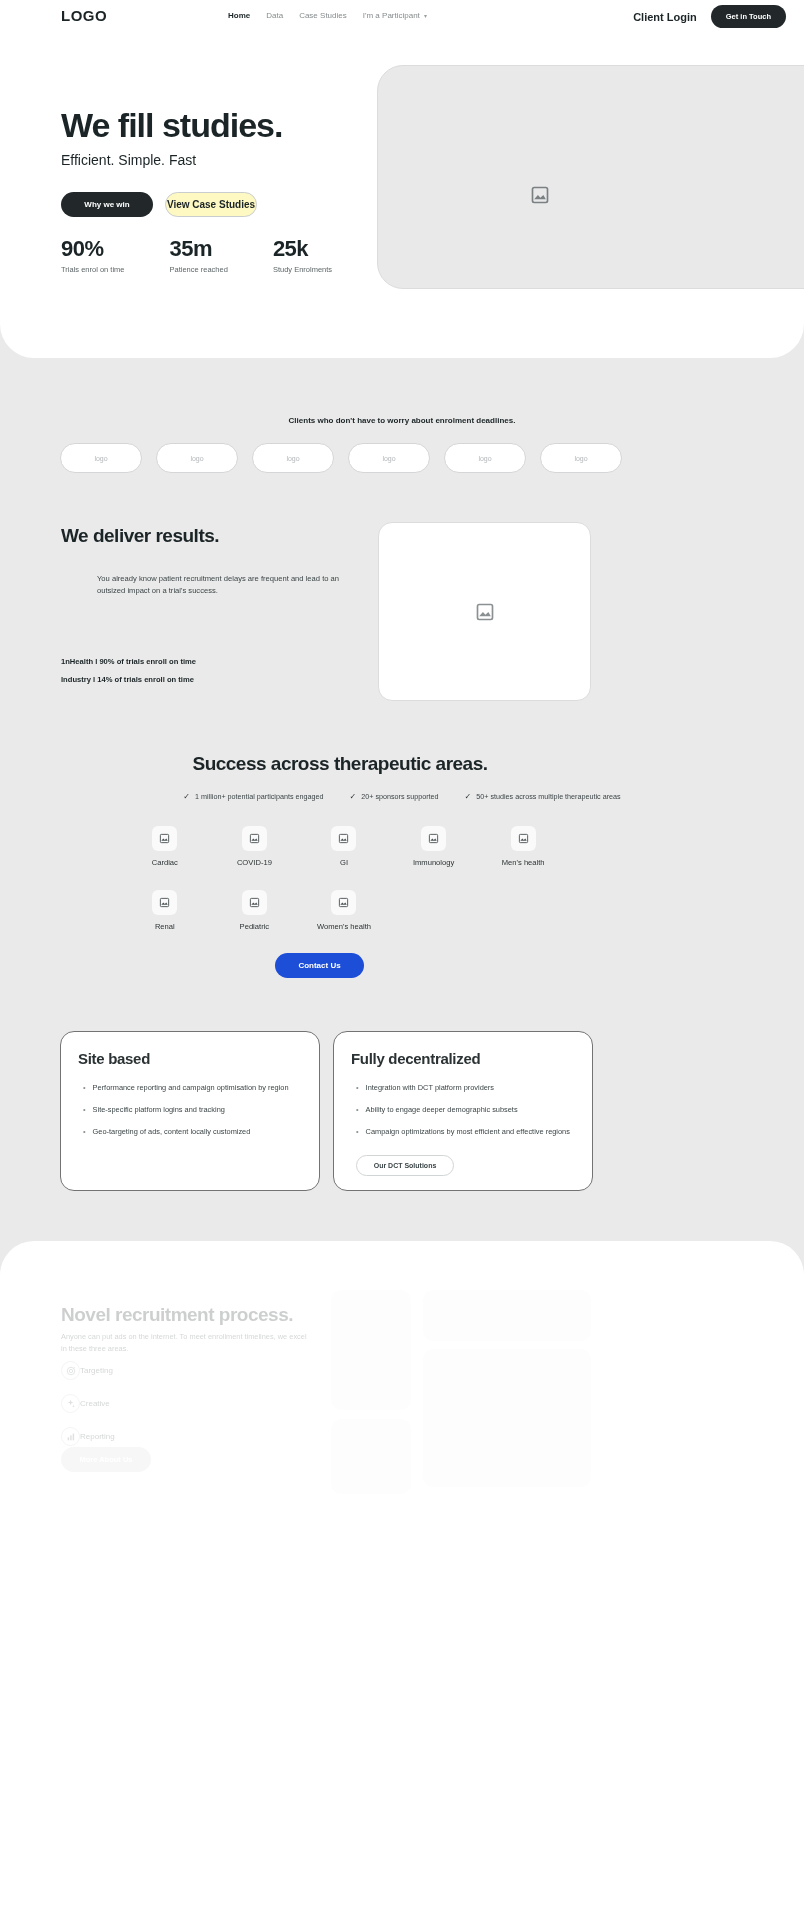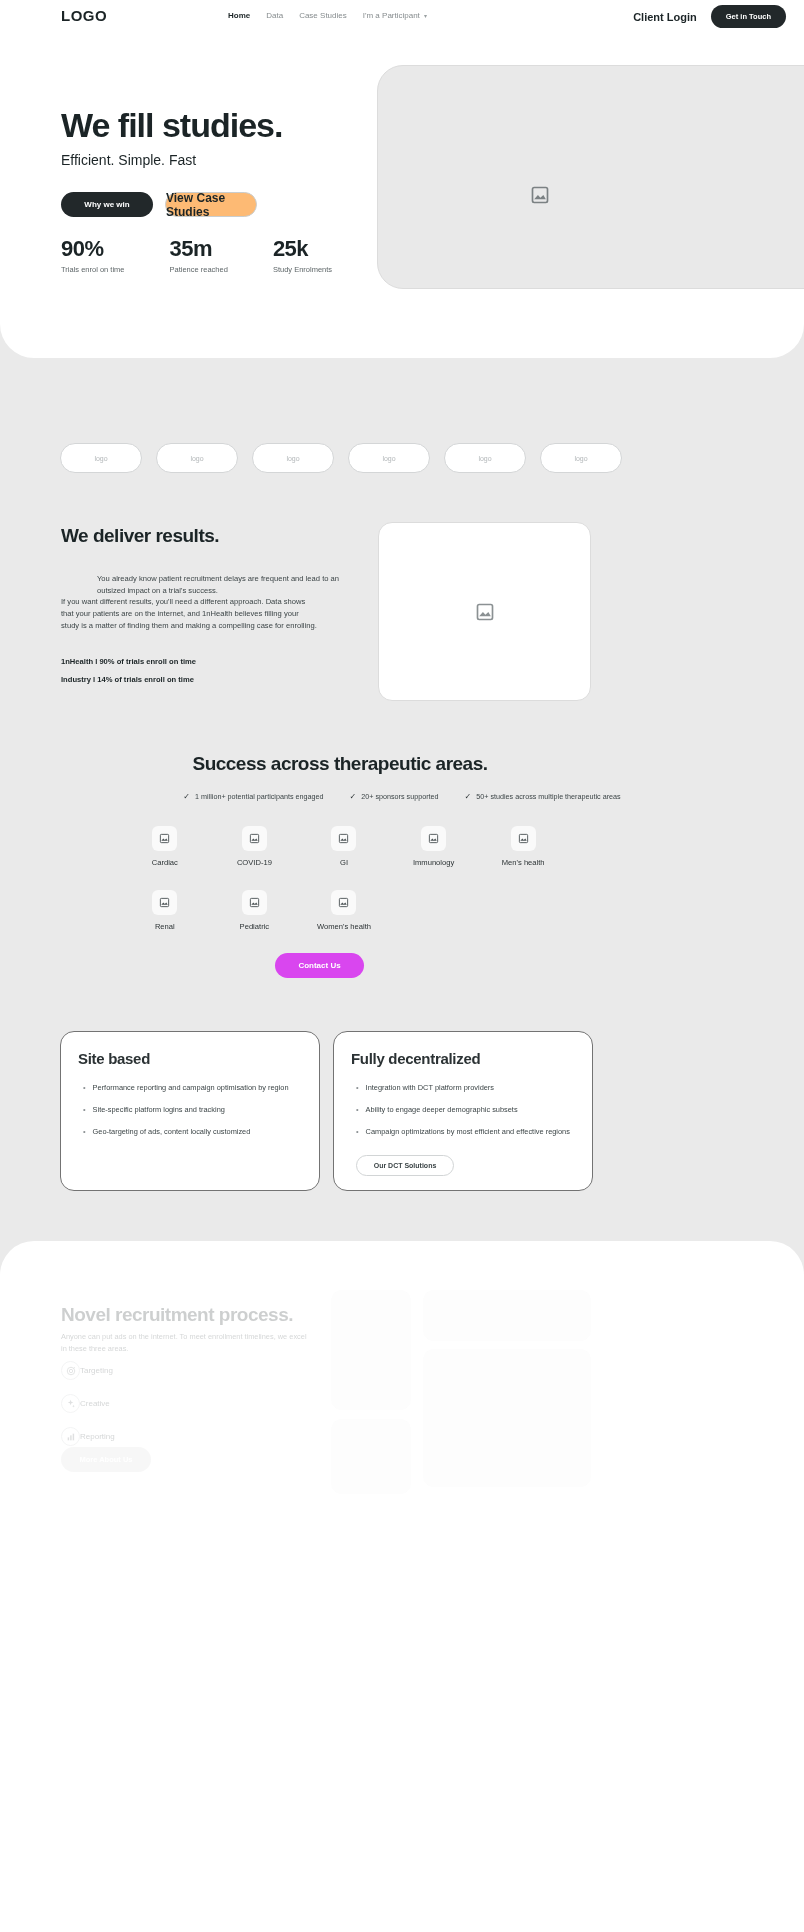--- a/index.html
+++ b/index.html
@@ -64,22 +64,22 @@
     position:absolute; left:61px; top:152px;
     font-size:14px; color:#1b2426;
   }
   .hero-btns{ position:absolute; left:61px; top:192px; display:flex; gap:12px; }
   .btn-pill-dark{
     background:#22282a; color:#fff; border-radius:999px;
     font-size:8px; font-weight:bold; height:25px; width:92px;
     display:flex; align-items:center; justify-content:center;
   }
   .btn-pill-light{
-    background:#fdba74; color:#1b2426; border:1px solid #c9cdce; border-radius:999px;
-    font-size:12px; font-weight:bold; height:25px; width:92px;
+    background:#fef9c3; color:#1b2426; border:1px solid #c9cdce; border-radius:999px;
+    font-size:10px; font-weight:bold; height:25px; width:92px;
     display:flex; align-items:center; justify-content:center;
   }
   .stats{ position:absolute; left:61px; top:236px; display:flex; gap:45px; }
   .stat-num{ font-size:22px; font-weight:bold; color:#1b2426; letter-spacing:-.5px;}
   .stat-lbl{ font-size:7.5px; color:#5f6769; margin-top:3px; }
 
   
   .clients-head{
     position:absolute; top:416px; left:0; width:804px; text-align:center;
     font-size:8px; font-weight:bold; color:#1b2426;
@@ -133,21 +133,21 @@
   }
   .area-cell{ display:flex; flex-direction:column; align-items:center; }
   .area-tile{
     width:25px; height:25px; background:#fafafa; border-radius:6px;
     display:flex; align-items:center; justify-content:center;
   }
   .area-lbl{ margin-top:7px; font-size:7.6px; color:#2b3234; white-space:nowrap; }
 
   .contact-btn{
     position:absolute; top:953px; left:275px; width:89px; height:25px;
-    background:#d946ef; color:#fff; border-radius:999px;
+    background:#1d4ed8; color:#fff; border-radius:999px;
     display:flex; align-items:center; justify-content:center;
     font-size:8px; font-weight:bold;
   }
 
   
   .card{
     position:absolute; top:1031px; height:160px;
     background:#fff; border:1px solid #737373; border-radius:14px;
   }
   .card-left{ left:60px; width:260px; }
@@ -254,32 +254,32 @@
         <div class="stat-num">35m</div>
         <div class="stat-lbl">Patience reached</div>
       </div>
       <div>
         <div class="stat-num">25k</div>
         <div class="stat-lbl">Study Enrolments</div>
       </div>
     </div>
   </div>
 
+  <div class="clients-head">Clients who don't have to worry about enrolment deadlines.</div>
   <div class="logo-row">
     <div class="logo-pill">logo</div>
     <div class="logo-pill">logo</div>
     <div class="logo-pill">logo</div>
     <div class="logo-pill">logo</div>
     <div class="logo-pill">logo</div>
     <div class="logo-pill">logo</div>
   </div>
 
   <div class="deliver-title">We deliver results.</div>
   <div class="deliver-p deliver-p1">You already know patient recruitment delays are frequent and lead to an outsized impact on a trial's success.</div>
-  <div class="deliver-p deliver-p2">If you want different results, you'll need a different approach. Data shows that your patients are on the internet, and 1nHealth believes filling your study is a matter of finding them and making a compelling case for enrolling.</div>
   <div class="deliver-stat deliver-s1">1nHealth l 90% of trials enroll on time</div>
   <div class="deliver-stat deliver-s2">Industry l 14% of trials enroll on time</div>
   <div class="deliver-img">
     <svg class="ph-icon" viewBox="0 0 24 24" fill="none" stroke="#8b9193" stroke-width="2">
       <rect x="3" y="3" width="18" height="18" rx="2"></rect>
       <path d="M5 17l4.5-5 3 3.2L16 12l3 5z" fill="#8b9193" stroke="none"></path>
     </svg>
   </div>
 
   <div class="succ-title">Success across therapeutic areas.</div>

